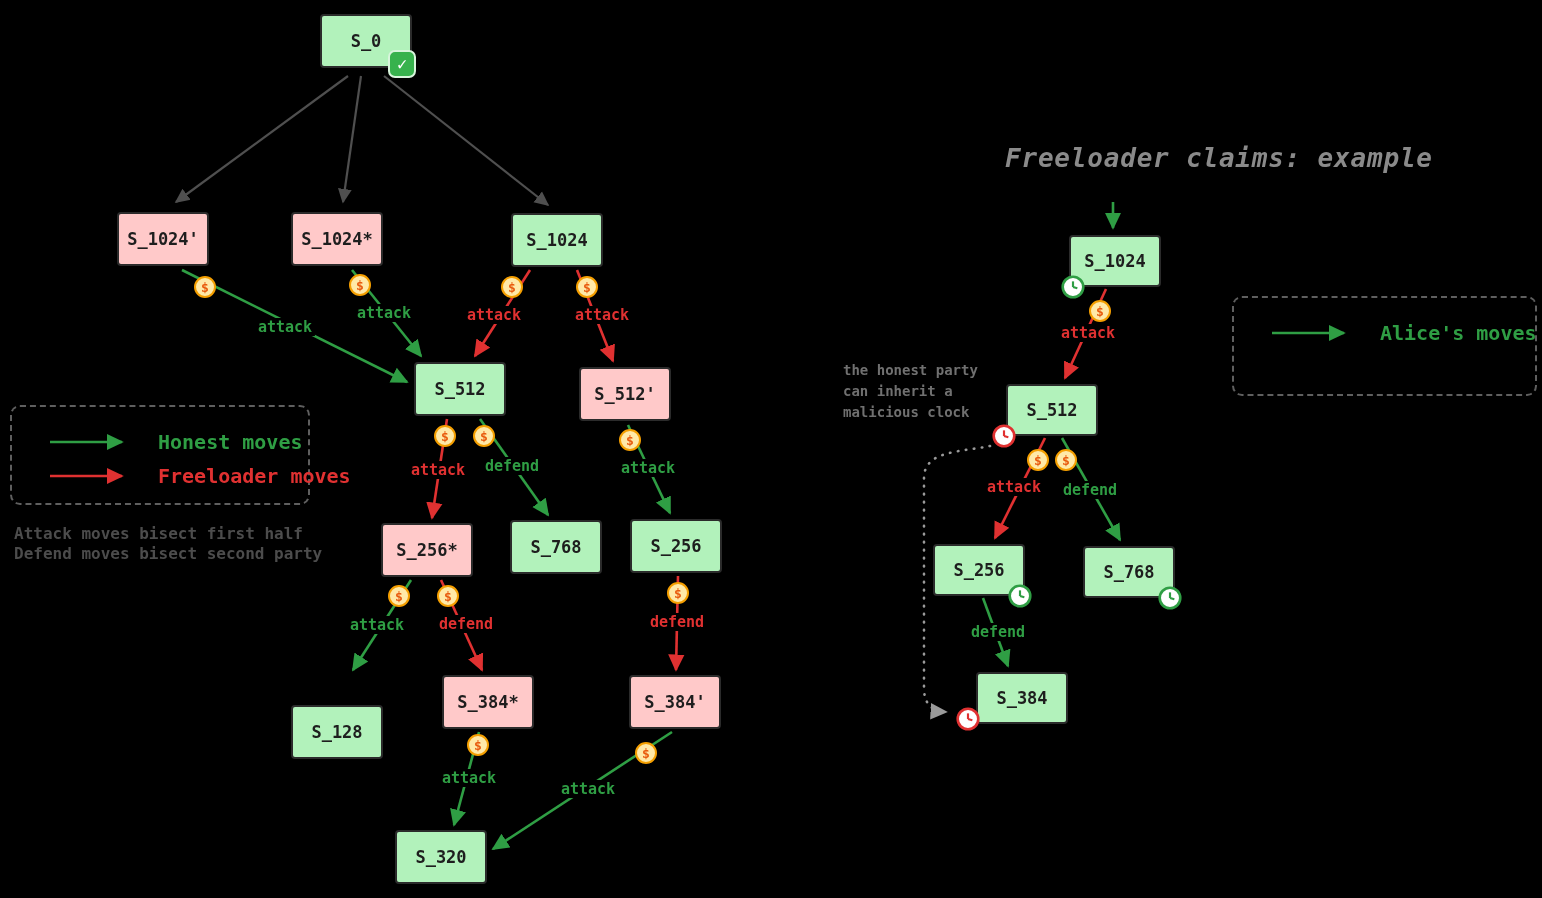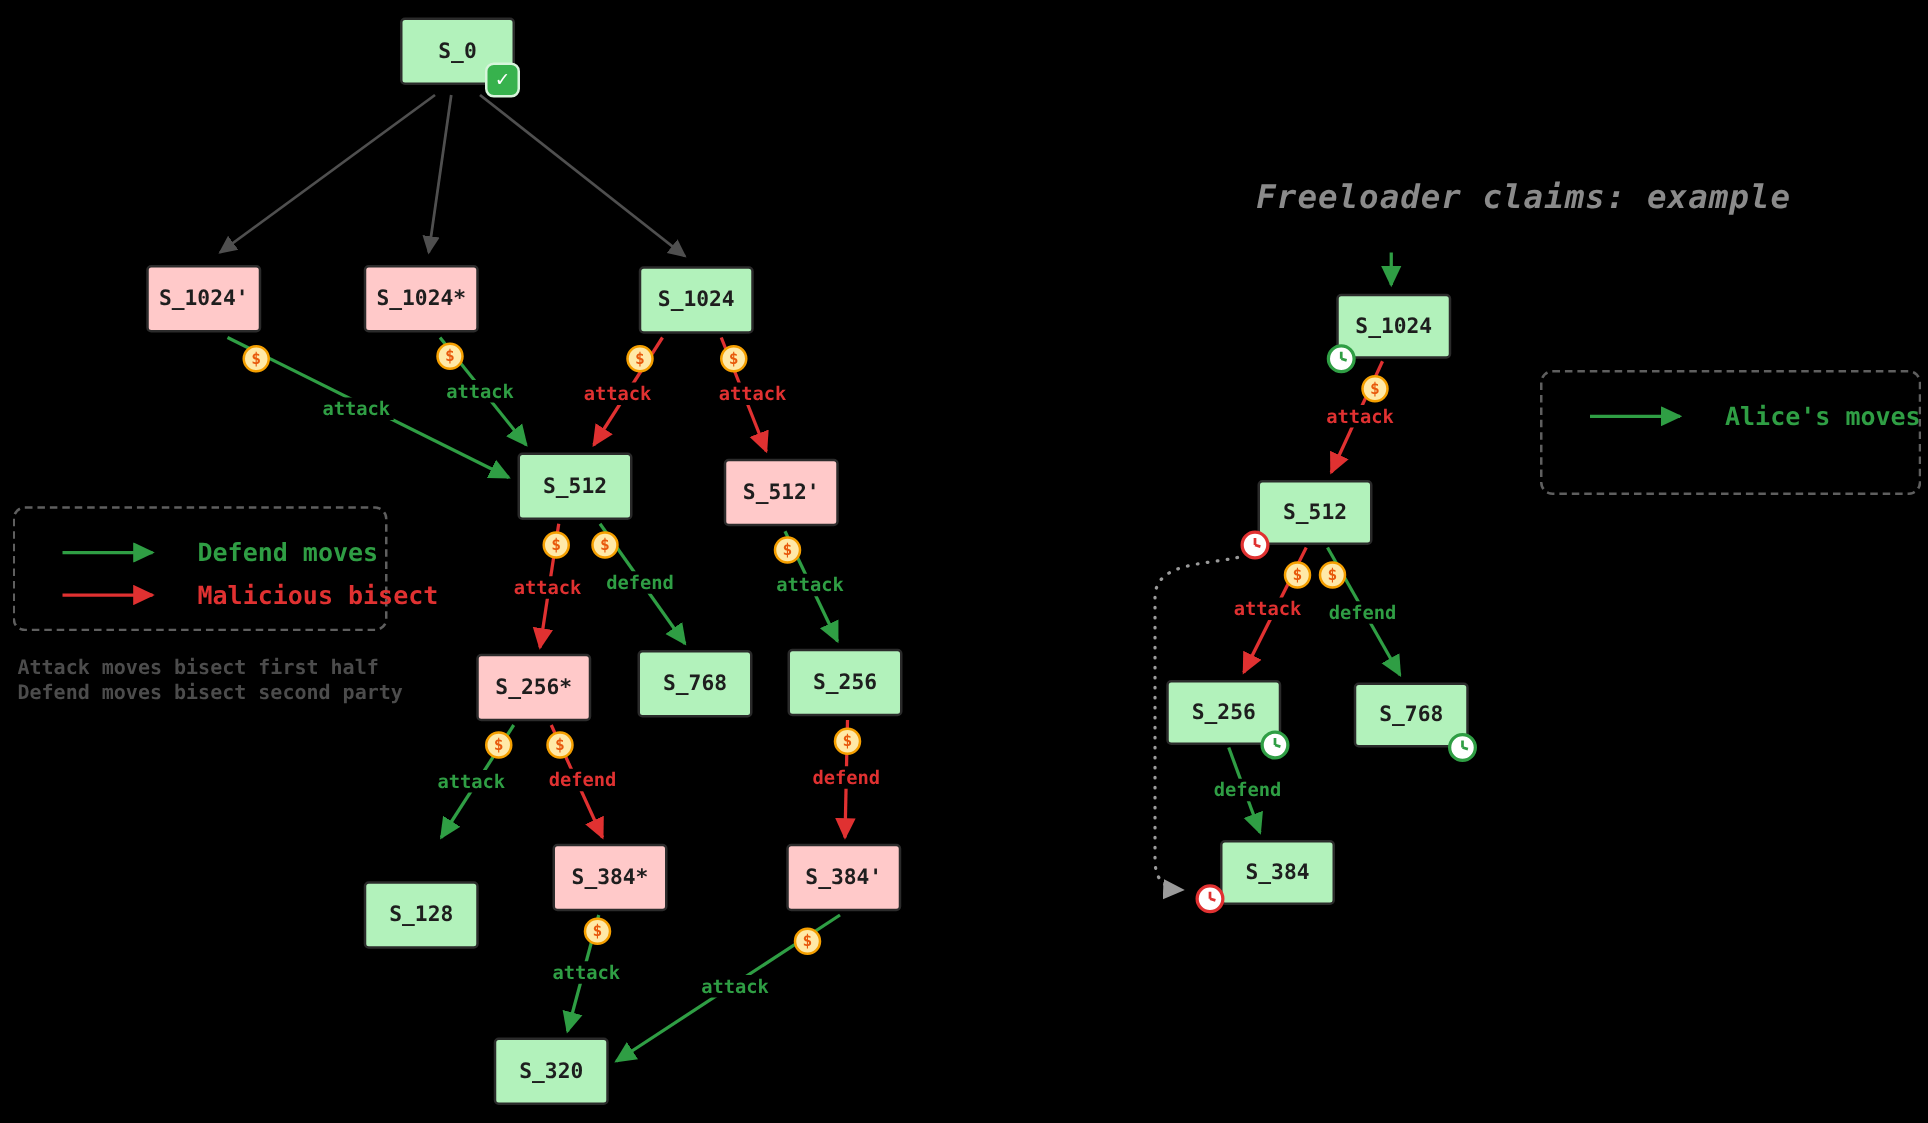--- a/index.html
+++ b/index.html
@@ -151,27 +151,27 @@
   <span class="coin" style="left:437px;top:585px">$</span>
   <span class="coin" style="left:667px;top:582px">$</span>
   <span class="coin" style="left:467px;top:734px">$</span>
   <span class="coin" style="left:635px;top:742px">$</span>
 
   <div class="legend" style="left:10px;top:405px;width:300px;height:100px">
     <div class="lrow">
       <svg width="92" height="16">
           <line class="gl" x1="4" y1="8" x2="76" y2="8" marker-end="url(#ah-green)"></line>
         </svg>
-      <span class="lg">Defend moves</span>
+      <span class="lg">Honest moves</span>
     </div>
     <div class="lrow">
       <svg width="92" height="16">
           <line class="rl" x1="4" y1="8" x2="76" y2="8" marker-end="url(#ah-red)"></line>
         </svg>
-      <span class="lr">Malicious bisect</span>
+      <span class="lr">Freeloader moves</span>
     </div>
   </div>
 
   <div class="note" style="left:14px;top:524px">
     <div>Attack moves bisect first half</div>
     <div>Defend moves bisect second party</div>
   </div>
 
   <div class="rtitle" style="left:1005px;top:143px">Freeloader claims: example</div>
 
@@ -219,20 +219,25 @@
       </svg>
   </span>
   <span class="clock rc" style="left:955px;top:706px">
     <svg viewBox="0 0 24 24">
         <circle cx="12" cy="12" r="9.5" fill="#fff" stroke="currentColor" stroke-width="2.4"></circle>
         <line x1="12" y1="12" x2="12" y2="6.8" stroke="currentColor" stroke-width="2"></line>
         <line x1="12" y1="12" x2="16" y2="13.2" stroke="currentColor" stroke-width="2"></line>
       </svg>
   </span>
 
+  <div class="rnote" style="left:843px;top:360px">
+    <div>the honest party</div>
+    <div>can inherit a</div>
+    <div>malicious clock</div>
+  </div>
 
   <div class="legend" style="left:1232px;top:296px;width:305px;height:100px">
     <div class="lrow">
       <svg width="92" height="16">
           <line class="gl" x1="4" y1="8" x2="76" y2="8" marker-end="url(#ah-green)"></line>
         </svg>
       <span class="lg">Alice's moves</span>
     </div>
   </div>
 

